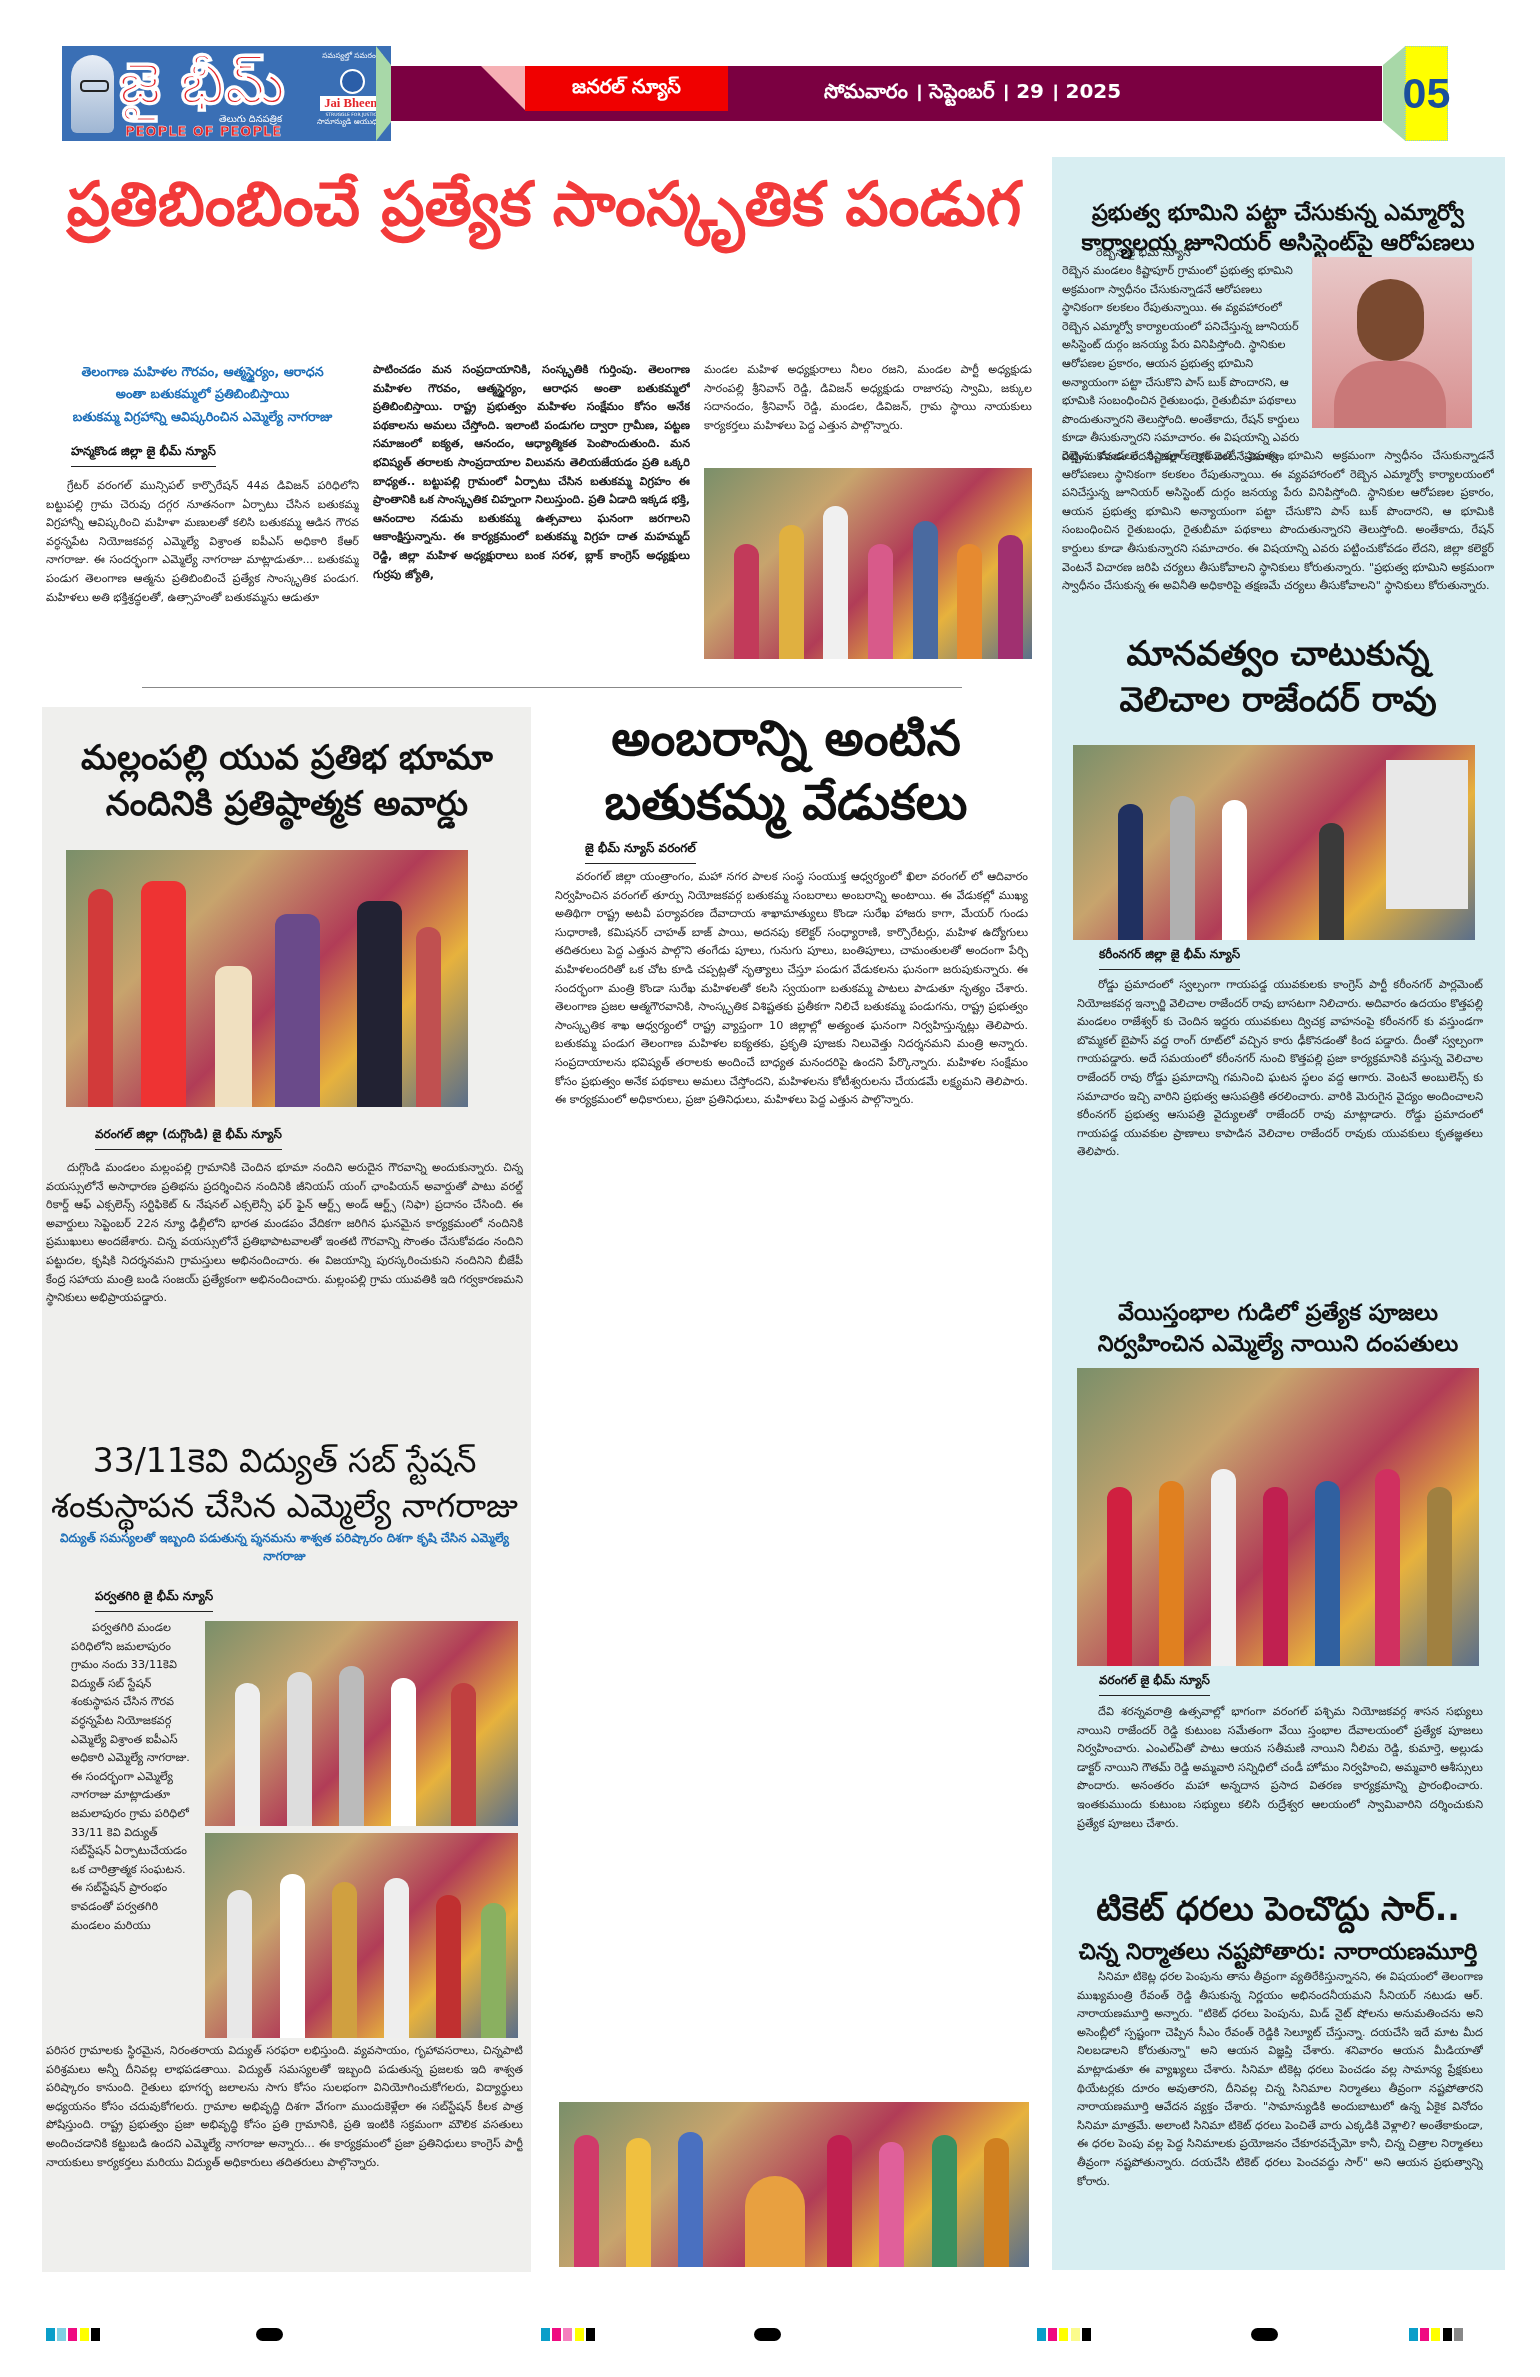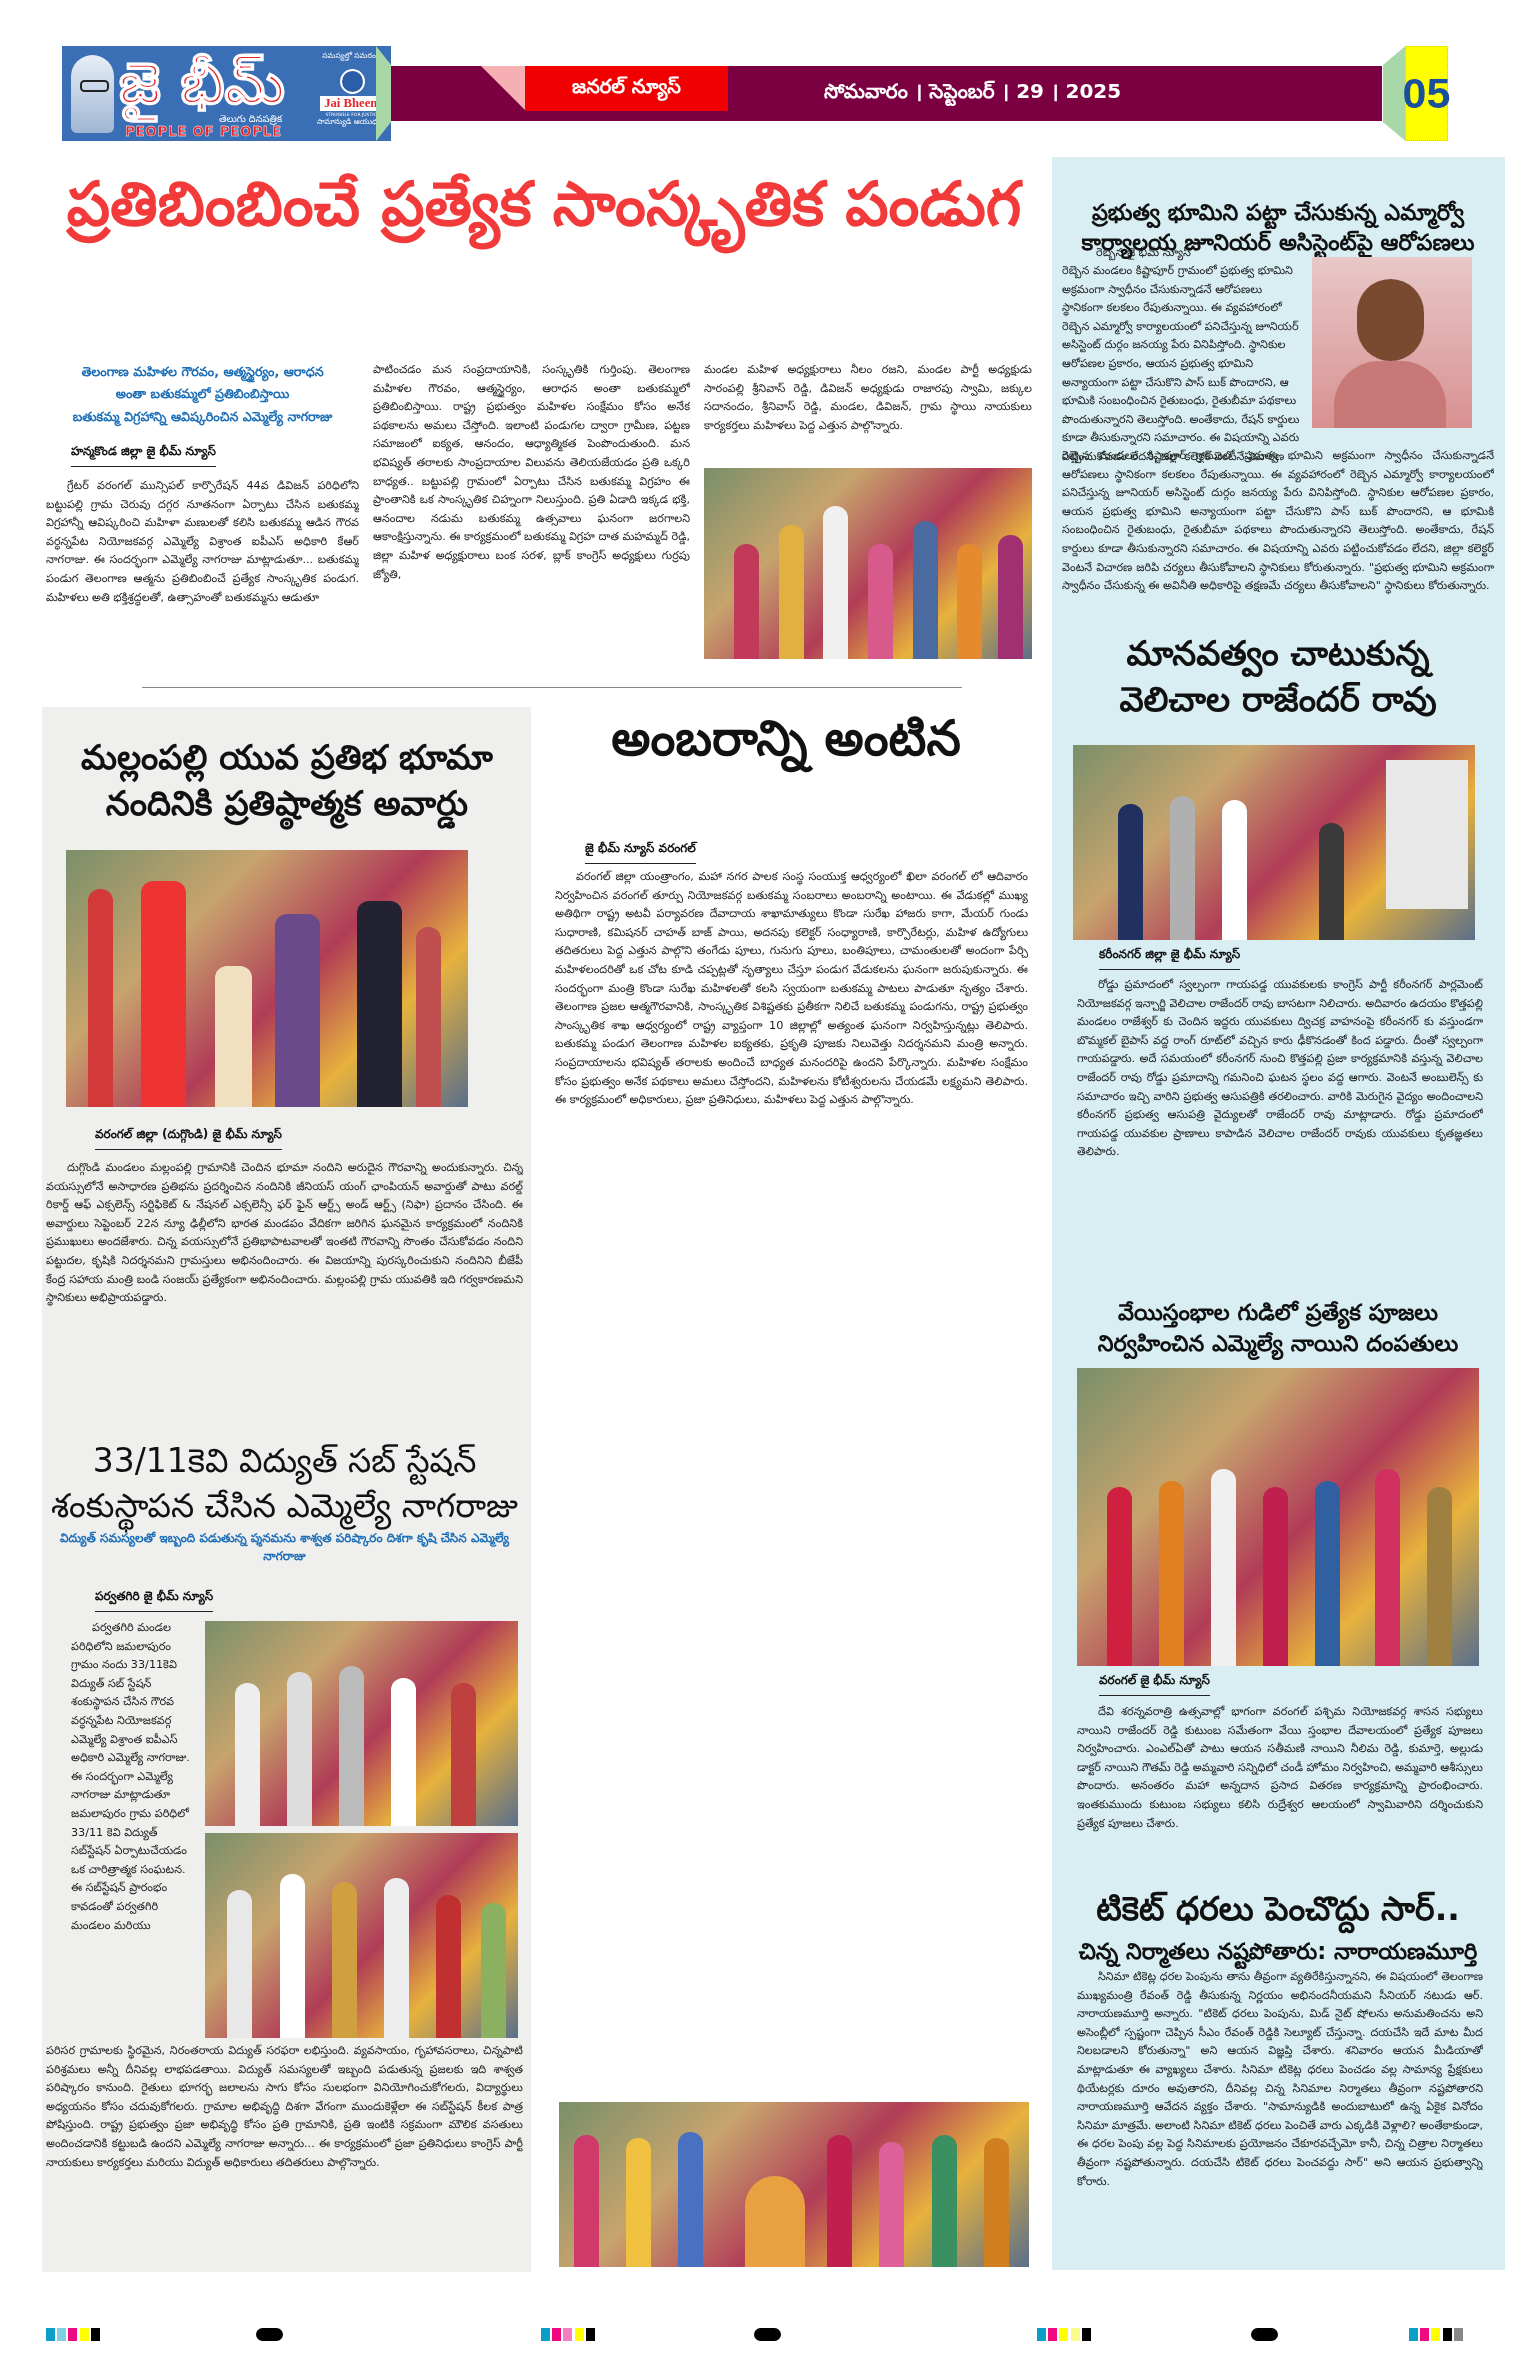--- a/index.html
+++ b/index.html
@@ -87,21 +87,21 @@
   <div class="deck-blue">తెలంగాణ మహిళల గౌరవం, ఆత్మస్థైర్యం, ఆరాధన</div>
   <div class="deck-blue">అంతా బతుకమ్మలో ప్రతిబింబిస్తాయి</div>
   <div class="deck-blue">బతుకమ్మ విగ్రహాన్ని ఆవిష్కరించిన ఎమ్మెల్యే నాగరాజు</div>
 </div>
 <div class="abs" style="left:71px; top:444px;">
   <span class="byline">హన్మకొండ జిల్లా జై భీమ్ న్యూస్</span>
 </div>
 <div class="abs body" style="left:46px; top:477px; width:313px; height:201px; overflow:hidden;">
   <p>గ్రేటర్ వరంగల్ మున్సిపల్ కార్పొరేషన్ 44వ డివిజన్ పరిధిలోని బట్టుపల్లి గ్రామ చెరువు దగ్గర నూతనంగా ఏర్పాటు చేసిన బతుకమ్మ విగ్రహాన్నీ ఆవిష్కరించి మహిళా మణులతో కలిసి బతుకమ్మ ఆడిన గౌరవ వర్ధన్నపేట నియోజకవర్గ ఎమ్మెల్యే విశ్రాంత ఐపీఎస్ అధికారి కేఆర్ నాగరాజు. ఈ సందర్భంగా ఎమ్మెల్యే నాగరాజు మాట్లాడుతూ... బతుకమ్మ పండుగ తెలంగాణ ఆత్మను ప్రతిబింబించే ప్రత్యేక సాంస్కృతిక పండుగ. మహిళలు అతి భక్తిశ్రద్ధలతో, ఉత్సాహంతో బతుకమ్మను ఆడుతూ</p>
 </div>
-<div class="abs body" style="left:373px; top:361px; width:317px; height:313px; overflow:hidden;">
+<div class="abs body" style="left:373px; top:361px; width:317px; height:313px; overflow:hidden;font-weight:bold;">
   <p style="text-indent:0">పాటించడం మన సంప్రదాయానికి, సంస్కృతికి గుర్తింపు. తెలంగాణ మహిళల గౌరవం, ఆత్మస్థైర్యం, ఆరాధన అంతా బతుకమ్మలో ప్రతిబింబిస్తాయి. రాష్ట్ర ప్రభుత్వం మహిళల సంక్షేమం కోసం అనేక పథకాలను అమలు చేస్తోంది. ఇలాంటి పండుగల ద్వారా గ్రామీణ, పట్టణ సమాజంలో ఐక్యత, ఆనందం, ఆధ్యాత్మికత పెంపొందుతుంది. మన భవిష్యత్ తరాలకు సాంప్రదాయాల విలువను తెలియజేయడం ప్రతి ఒక్కరి బాధ్యత.. బట్టుపల్లి గ్రామంలో ఏర్పాటు చేసిన బతుకమ్మ విగ్రహం ఈ ప్రాంతానికి ఒక సాంస్కృతిక చిహ్నంగా నిలుస్తుంది. ప్రతి ఏడాది ఇక్కడ భక్తి, ఆనందాల నడుమ బతుకమ్మ ఉత్సవాలు ఘనంగా జరగాలని ఆకాంక్షిస్తున్నాను. ఈ కార్యక్రమంలో బతుకమ్మ విగ్రహ దాత మహమ్మద్ రెడ్డి, జిల్లా మహిళ అధ్యక్షురాలు బంక సరళ, బ్లాక్ కాంగ్రెస్ అధ్యక్షులు గుర్రపు జ్యోతి,</p>
 </div>
 <div class="abs body" style="left:704px; top:361px; width:328px; height:104px; overflow:hidden;">
   <p style="text-indent:0">మండల మహిళ అధ్యక్షురాలు నీలం రజని, మండల పార్టీ అధ్యక్షుడు సారంపల్లి శ్రీనివాస్ రెడ్డి, డివిజన్ అధ్యక్షుడు రాజారపు స్వామి, జక్కుల సదానందం, శ్రీనివాస్ రెడ్డి, మండల, డివిజన్, గ్రామ స్థాయి నాయకులు కార్యకర్తలు మహిళలు పెద్ద ఎత్తున పాల్గొన్నారు.</p>
 </div>
 <div class="abs photo" style="left:704px; top:468px; width:328px; height:191px;">
   <div class="person" style="left:30px; background:#c23a5a;"></div>
   <div class="person" style="left:75px; background:#e0b040; height:70%;"></div>
   <div class="person" style="left:119px; background:#f0f0f0; height:80%;"></div>
   <div class="person" style="left:164px; background:#d85a8a;"></div>
@@ -155,20 +155,21 @@
   <div class="person" style="left:179px; background:#eee; height:78%;"></div>
   <div class="person" style="left:231px; background:#c03030; height:70%;"></div>
   <div class="person" style="left:276px; background:#8ab060; height:66%;"></div>
 </div>
 <div class="abs body" style="left:46px; top:2042px; width:477px; height:216px; overflow:hidden;">
   <p style="text-indent:0">పరిసర గ్రామాలకు స్థిరమైన, నిరంతరాయ విద్యుత్ సరఫరా లభిస్తుంది. వ్యవసాయం, గృహావసరాలు, చిన్నపాటి పరిశ్రమలు అన్నీ దీనివల్ల లాభపడతాయి. విద్యుత్ సమస్యలతో ఇబ్బంది పడుతున్న ప్రజలకు ఇది శాశ్వత పరిష్కారం కానుంది. రైతులు భూగర్భ జలాలను సాగు కోసం సులభంగా వినియోగించుకోగలరు, విద్యార్థులు అధ్యయనం కోసం చదువుకోగలరు. గ్రామాల అభివృద్ధి దిశగా వేగంగా ముందుకెళ్లేలా ఈ సబ్‌స్టేషన్ కీలక పాత్ర పోషిస్తుంది. రాష్ట్ర ప్రభుత్వం ప్రజా అభివృద్ధి కోసం ప్రతి గ్రామానికి, ప్రతి ఇంటికి సక్రమంగా మౌలిక వసతులు అందించడానికి కట్టుబడి ఉందని ఎమ్మెల్యే నాగరాజు అన్నారు... ఈ కార్యక్రమంలో ప్రజా ప్రతినిధులు కాంగ్రెస్ పార్టీ నాయకులు కార్యకర్తలు మరియు విద్యుత్ అధికారులు తదితరులు పాల్గొన్నారు.</p>
 </div>
 
 <div id="center-head" class="abs">
   <div>అంబరాన్ని అంటిన</div>
+  <div>బతుకమ్మ వేడుకలు</div>
 </div>
 <div class="abs" style="left:585px; top:841px;">
   <span class="byline">జై భీమ్ న్యూస్ వరంగల్</span>
 </div>
 <div class="abs body" style="left:555px; top:868px; width:473px; height:1222px; overflow:hidden;">
   <p>వరంగల్ జిల్లా యంత్రాంగం, మహా నగర పాలక సంస్థ సంయుక్త ఆధ్వర్యంలో ఖిలా వరంగల్ లో ఆదివారం నిర్వహించిన వరంగల్ తూర్పు నియోజకవర్గ బతుకమ్మ సంబరాలు అంబరాన్ని అంటాయి. ఈ వేడుకల్లో ముఖ్య అతిథిగా రాష్ట్ర అటవీ పర్యావరణ దేవాదాయ శాఖామాత్యులు కొండా సురేఖ హాజరు కాగా, మేయర్ గుండు సుధారాణి, కమిషనర్ చాహత్ బాజ్ పాయి, అదనపు కలెక్టర్ సంధ్యారాణి, కార్పొరేటర్లు, మహిళ ఉద్యోగులు తదితరులు పెద్ద ఎత్తున పాల్గొని తంగేడు పూలు, గునుగు పూలు, బంతిపూలు, చామంతులతో అందంగా పేర్చి మహిళలందరితో ఒక చోట కూడి చప్పట్లతో నృత్యాలు చేస్తూ పండుగ వేడుకలను ఘనంగా జరుపుకున్నారు. ఈ సందర్భంగా మంత్రి కొండా సురేఖ మహిళలతో కలసి స్వయంగా బతుకమ్మ పాటలు పాడుతూ నృత్యం చేశారు. తెలంగాణ ప్రజల ఆత్మగౌరవానికి, సాంస్కృతిక విశిష్టతకు ప్రతీకగా నిలిచే బతుకమ్మ పండుగను, రాష్ట్ర ప్రభుత్వం సాంస్కృతిక శాఖ ఆధ్వర్యంలో రాష్ట్ర వ్యాప్తంగా 10 జిల్లాల్లో అత్యంత ఘనంగా నిర్వహిస్తున్నట్లు తెలిపారు. బతుకమ్మ పండుగ తెలంగాణ మహిళల ఐక్యతకు, ప్రకృతి పూజకు నిలువెత్తు నిదర్శనమని మంత్రి అన్నారు. సంప్రదాయాలను భవిష్యత్ తరాలకు అందించే బాధ్యత మనందరిపై ఉందని పేర్కొన్నారు. మహిళల సంక్షేమం కోసం ప్రభుత్వం అనేక పథకాలు అమలు చేస్తోందని, మహిళలను కోటీశ్వరులను చేయడమే లక్ష్యమని తెలిపారు. ఈ కార్యక్రమంలో అధికారులు, ప్రజా ప్రతినిధులు, మహిళలు పెద్ద ఎత్తున పాల్గొన్నారు.</p>
 </div>
 <div class="abs photo" style="left:559px; top:2102px; width:470px; height:165px;">
   <div class="person" style="left:15px; background:#d03a6a; height:80%;"></div>
   <div class="person" style="left:67px; background:#f0c040; height:78%;"></div>

